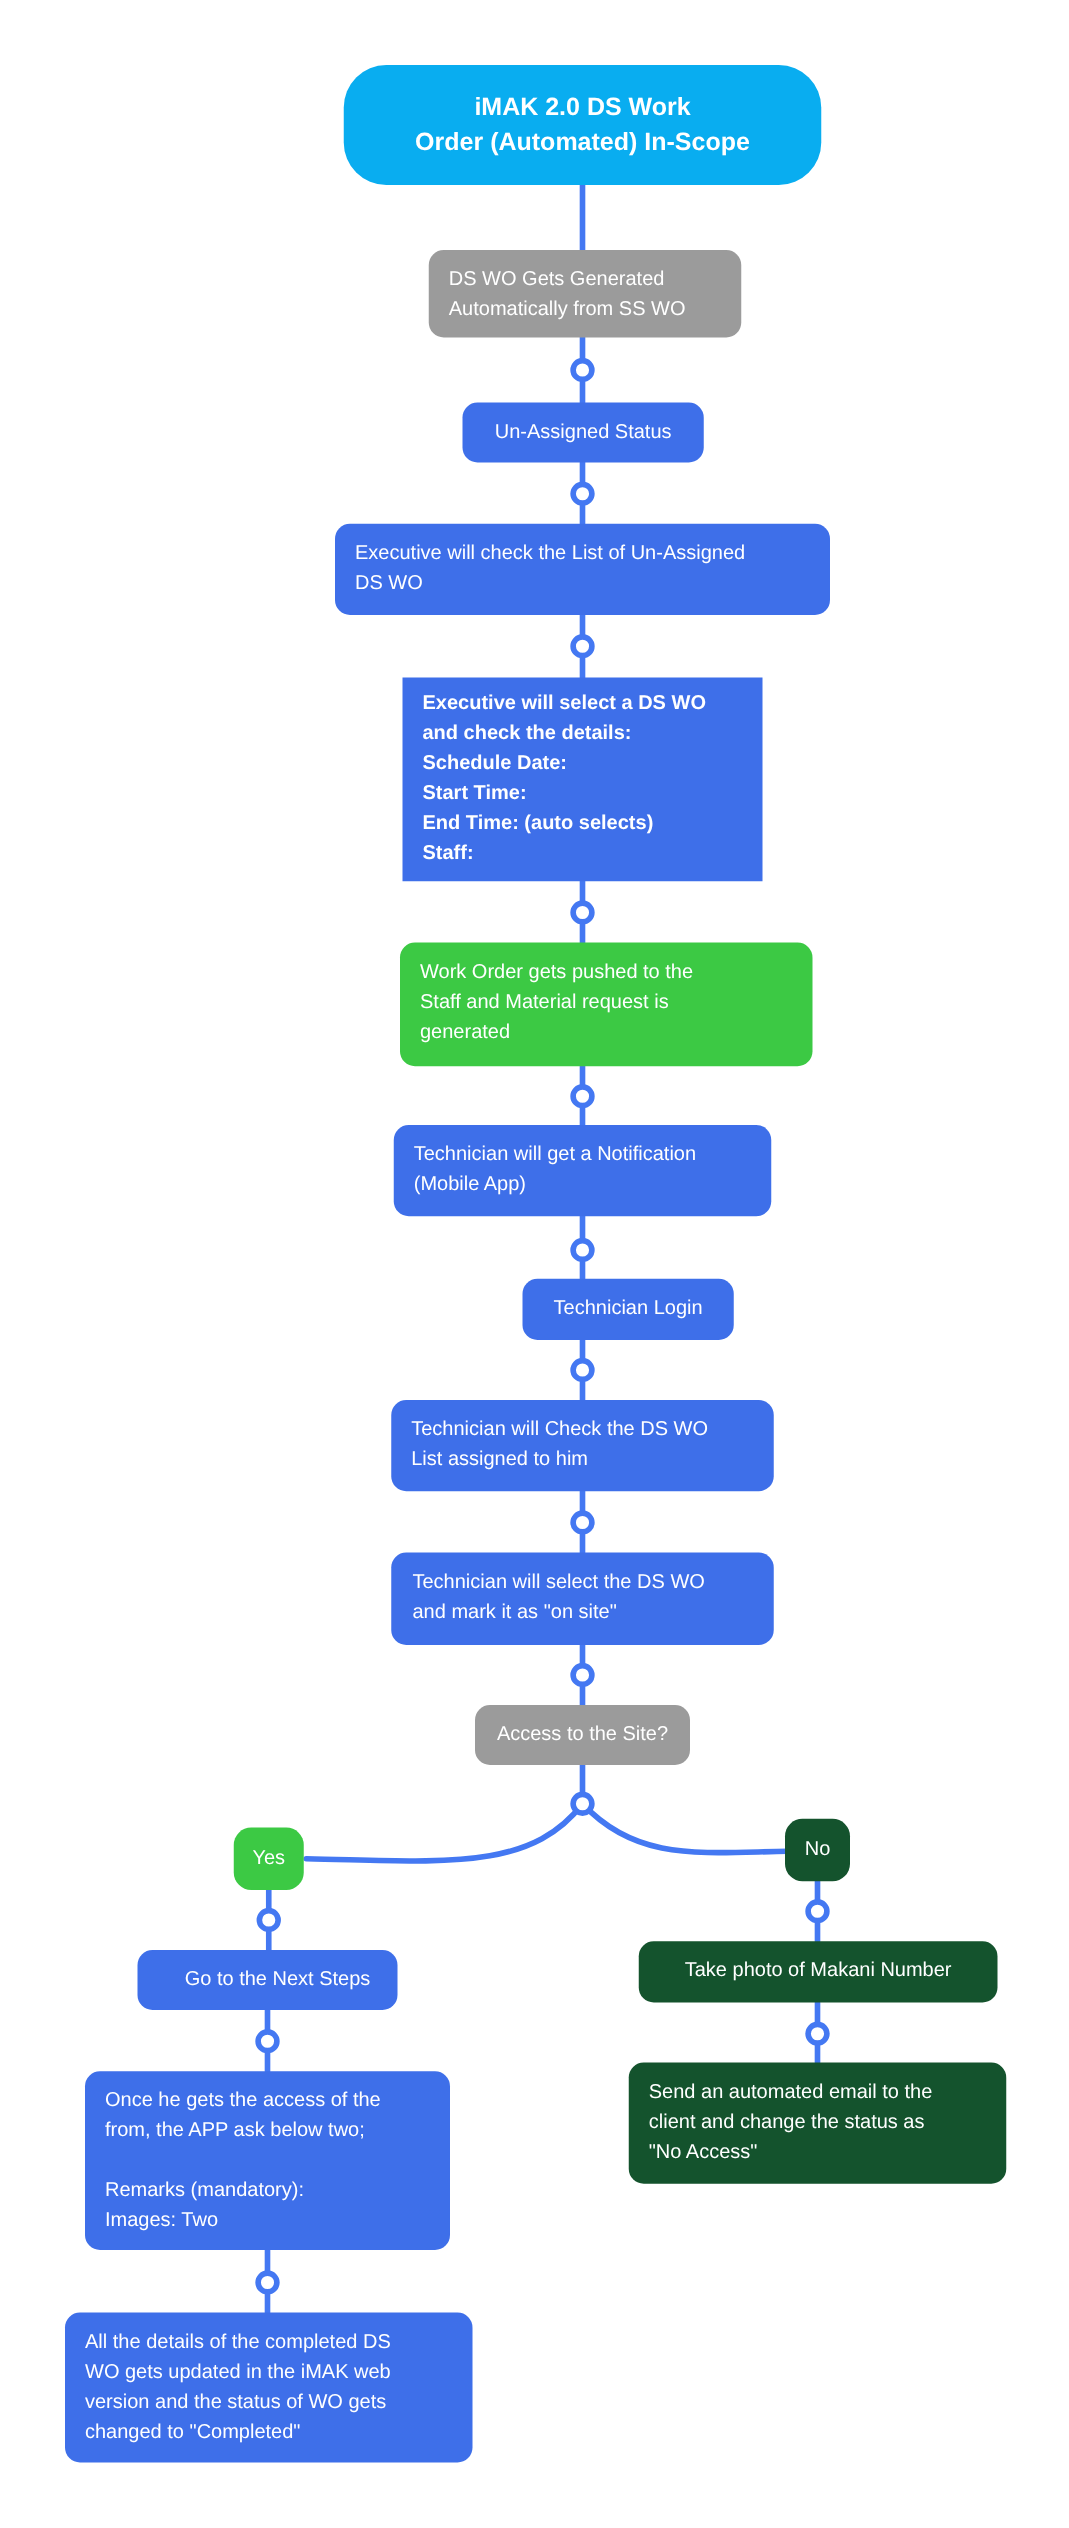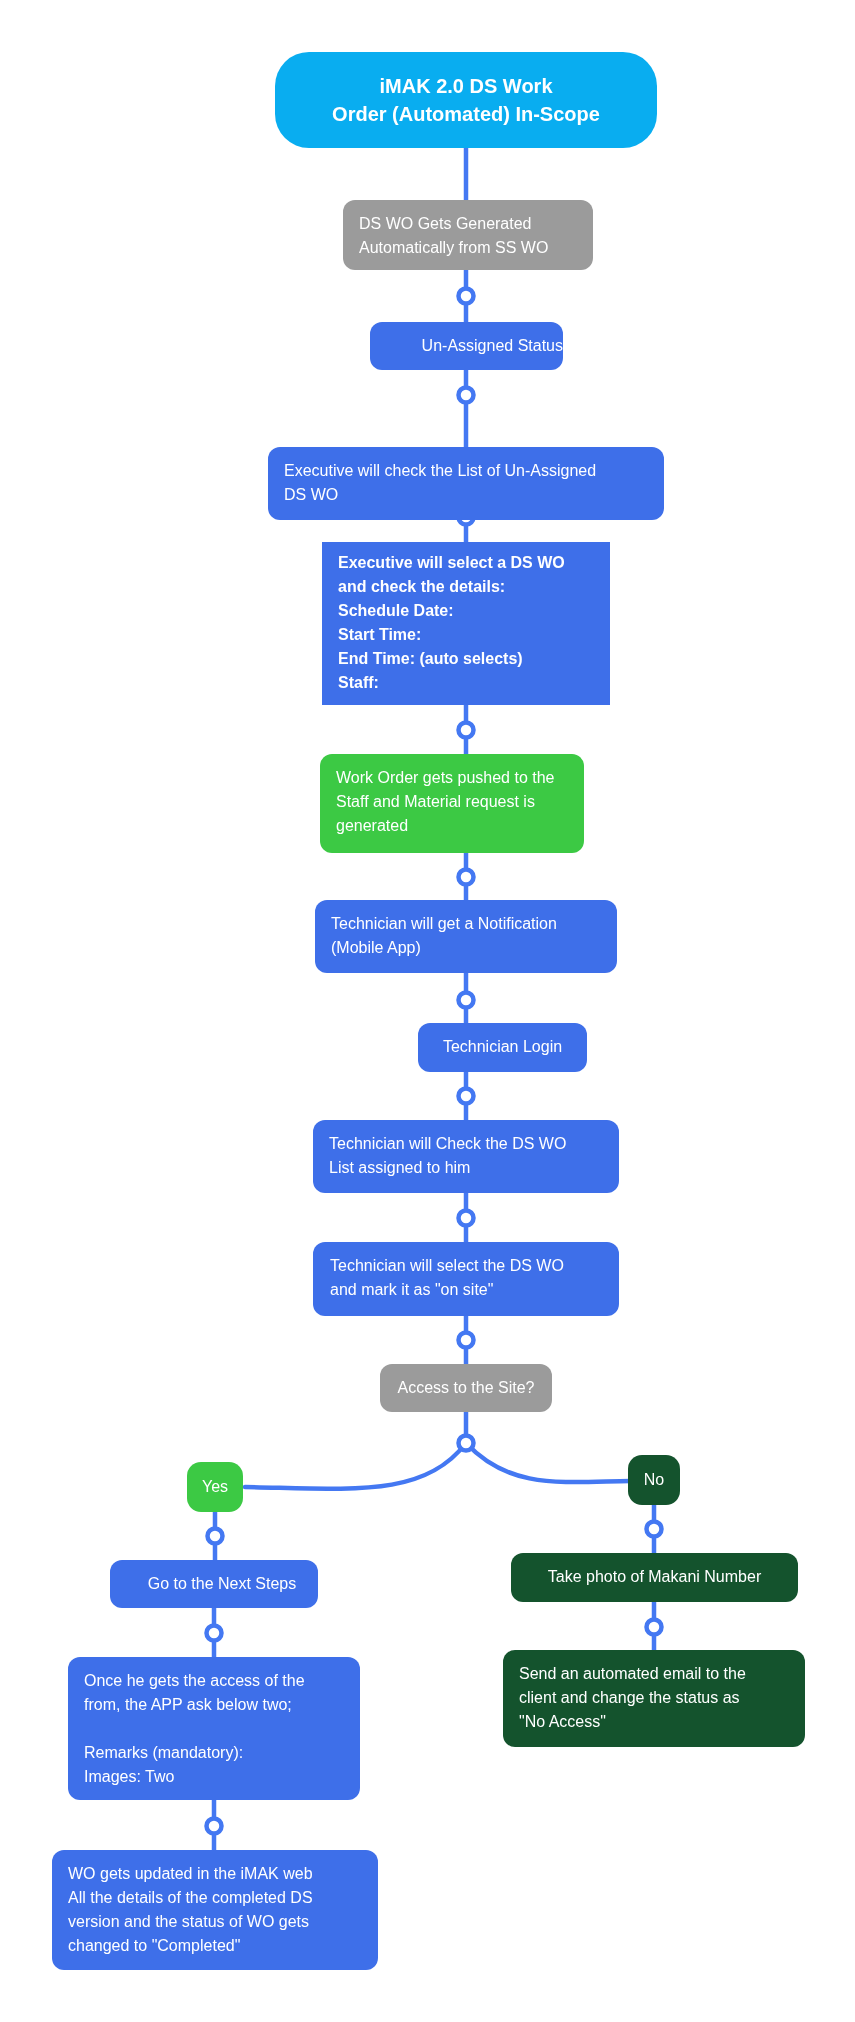--- a/index.html
+++ b/index.html
@@ -20,24 +20,24 @@
   .blue  { background:#3E6FE9; }
   .gray  { background:#9B9B9B; }
   .green { background:#3CC944; }
   .red   { background:#14532d; }
   .cyan  { background:#09ADF0; }
 
   .n0  { left:275px; top:52px;   width:382px; height:96px; border-radius:34px;
          font-size:20px; line-height:28px; font-weight:bold;
          display:flex; flex-direction:column; justify-content:center; text-align:center; }
   .n1  { left:343px; top:200px;  width:250px; height:70px; }
-  .n2  { left:370px; top:322px;  width:193px; height:48px; padding-left:0; padding-right:0;text-align:right; }
-  .n3  { left:268px; top:419px;  width:396px; height:73px;margin-top:28px; }
+  .n2  { left:370px; top:322px;  width:193px; height:48px; padding-left:0; padding-right:0; }
+  .n3  { left:268px; top:419px;  width:396px; height:73px; }
   .n4  { left:322px; top:542px;  width:288px; height:163px; border-radius:0; padding-top:9px; }
-  .n5  { left:320px; top:754px;  width:264px; height:99px; }
+  .n5  { left:320px; top:754px;  width:330px; height:99px; }
   .n6  { left:315px; top:900px;  width:302px; height:73px; }
   .n7  { left:382px; top:1023px; width:169px; height:49px; padding-left:0; padding-right:0;margin-left:36px; }
   .n8  { left:313px; top:1120px; width:306px; height:73px; }
   .n9  { left:313px; top:1242px; width:306px; height:74px;padding-left:17px; }
   .n10 { left:380px; top:1364px; width:172px; height:48px; padding-left:0; padding-right:0; }
   .n11 { left:187px; top:1462px; width:56px;  height:50px; border-radius:14px;
          display:flex; align-items:center; justify-content:center; padding:0; }
   .n12 { left:628px; top:1455px; width:52px;  height:50px; border-radius:14px;
          display:flex; align-items:center; justify-content:center; padding:0; }
   .n13 { left:110px; top:1560px; width:208px; height:48px; padding-left:16px; padding-right:0; }
@@ -145,19 +145,19 @@
     <div class="line">Images: Two</div>
   </div>
 
   <div class="node red n16">
     <div class="line">Send an automated email to the</div>
     <div class="line">client and change the status as</div>
     <div class="line">"No Access"</div>
   </div>
 
   <div class="node blue n17">
+    <div class="line">All the details of the completed DS</div>
     <div class="line">WO gets updated in the iMAK web</div>
-    <div class="line">All the details of the completed DS</div>
     <div class="line">version and the status of WO gets</div>
     <div class="line">changed to "Completed"</div>
   </div>
 
 </div>
 
 </body></html>

